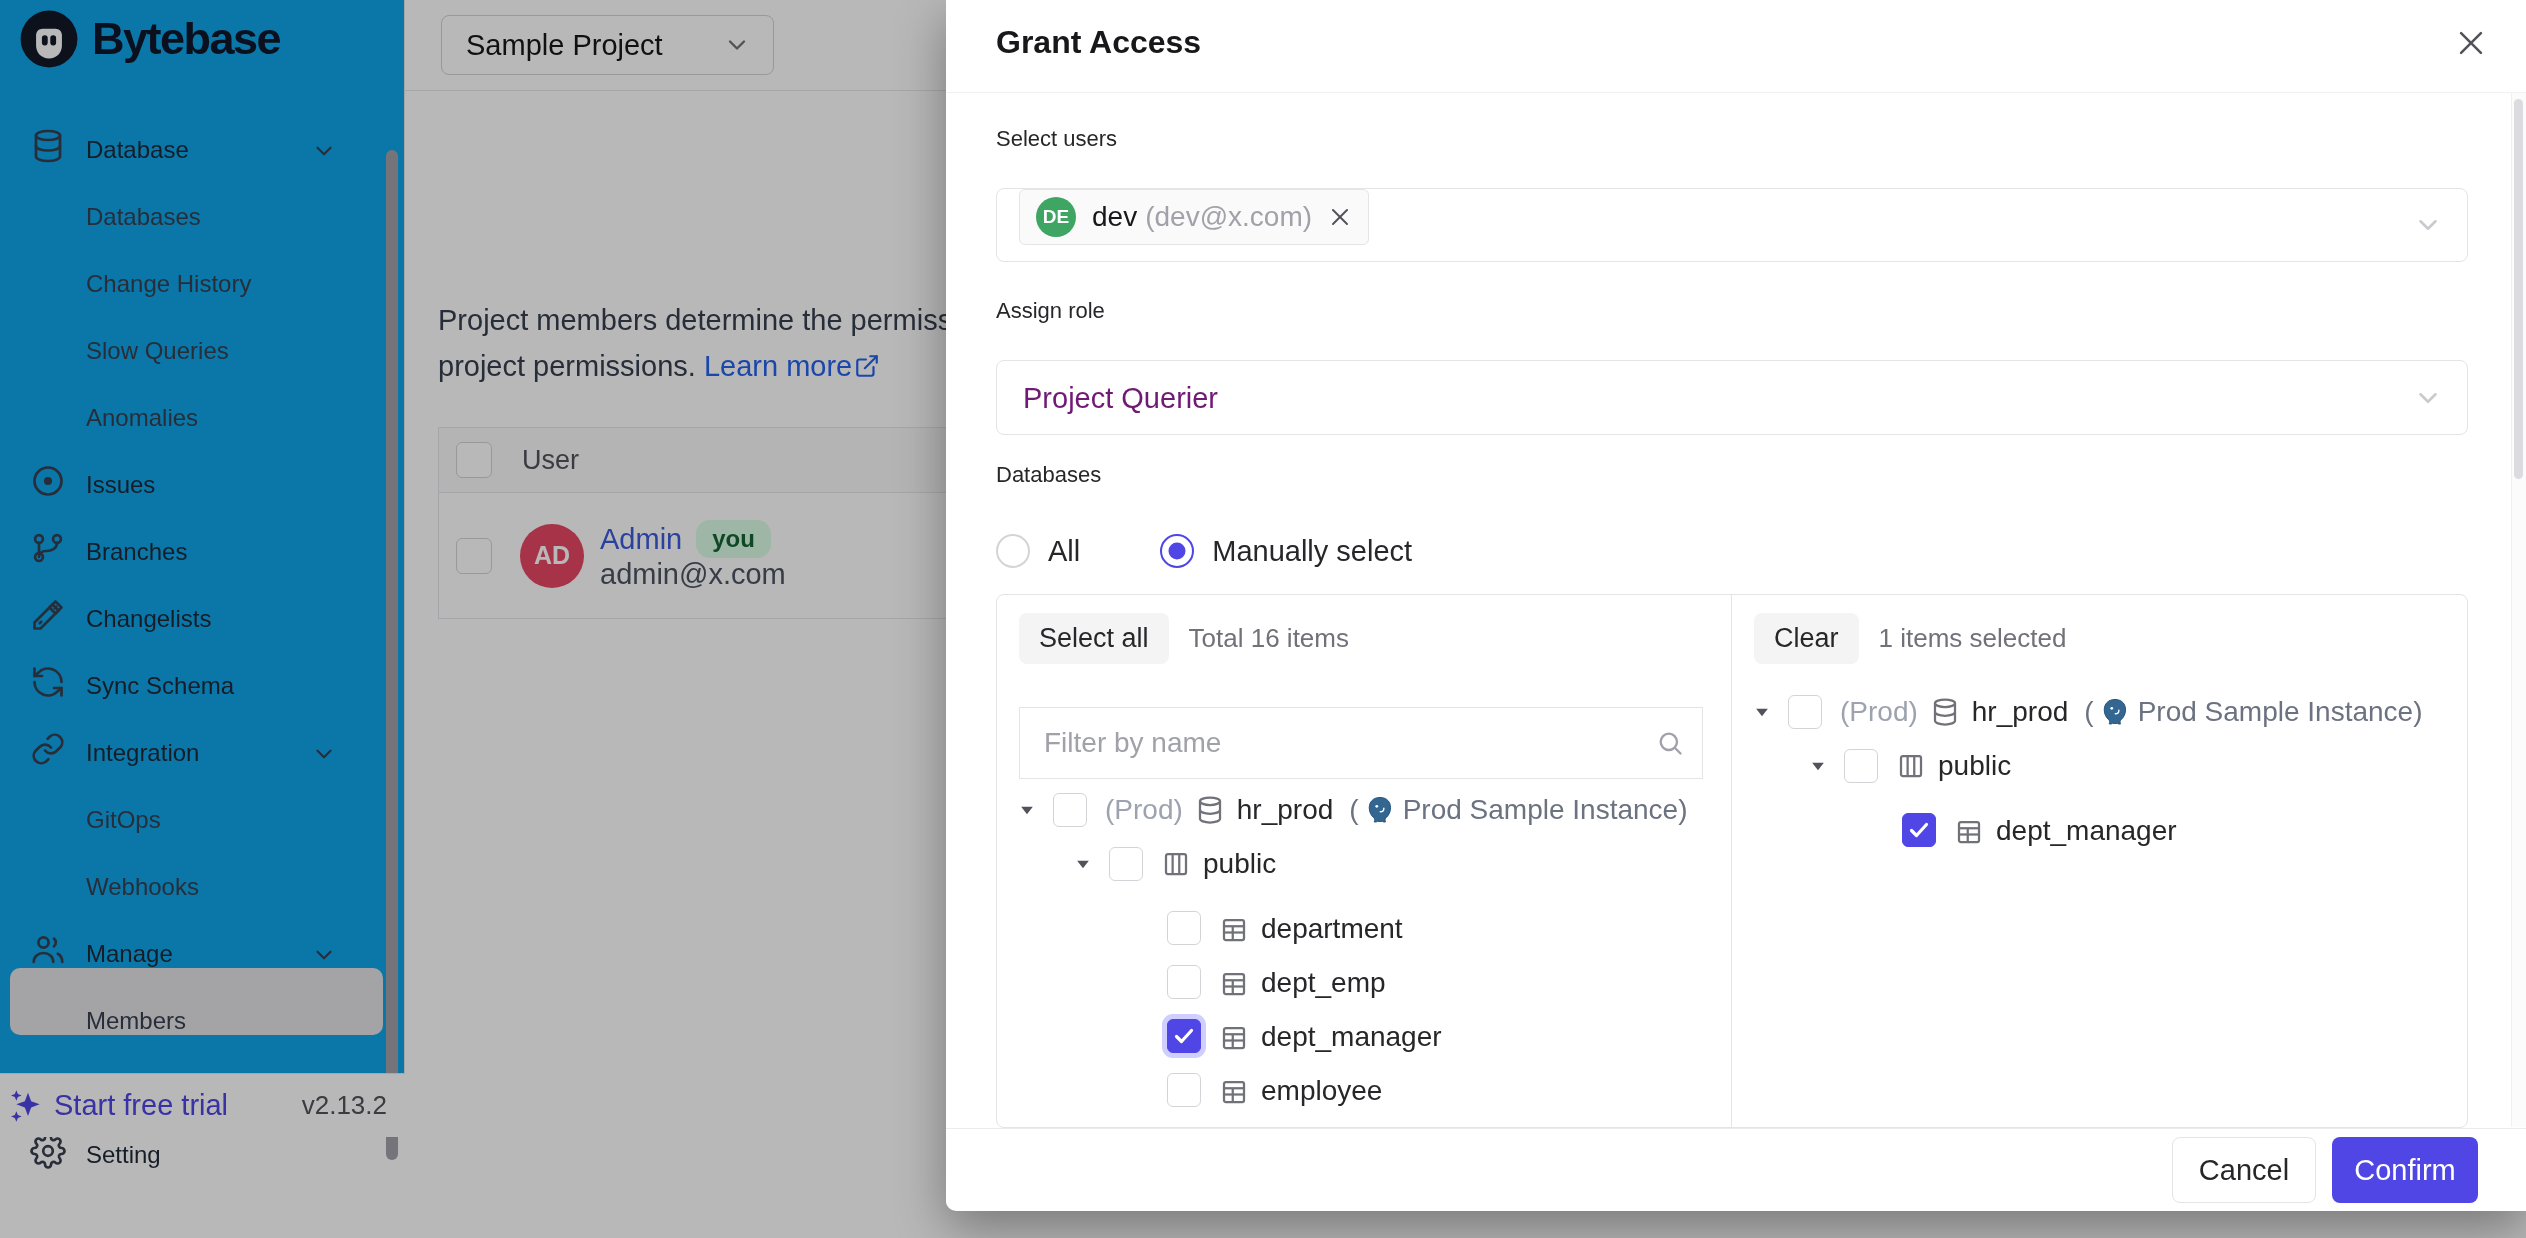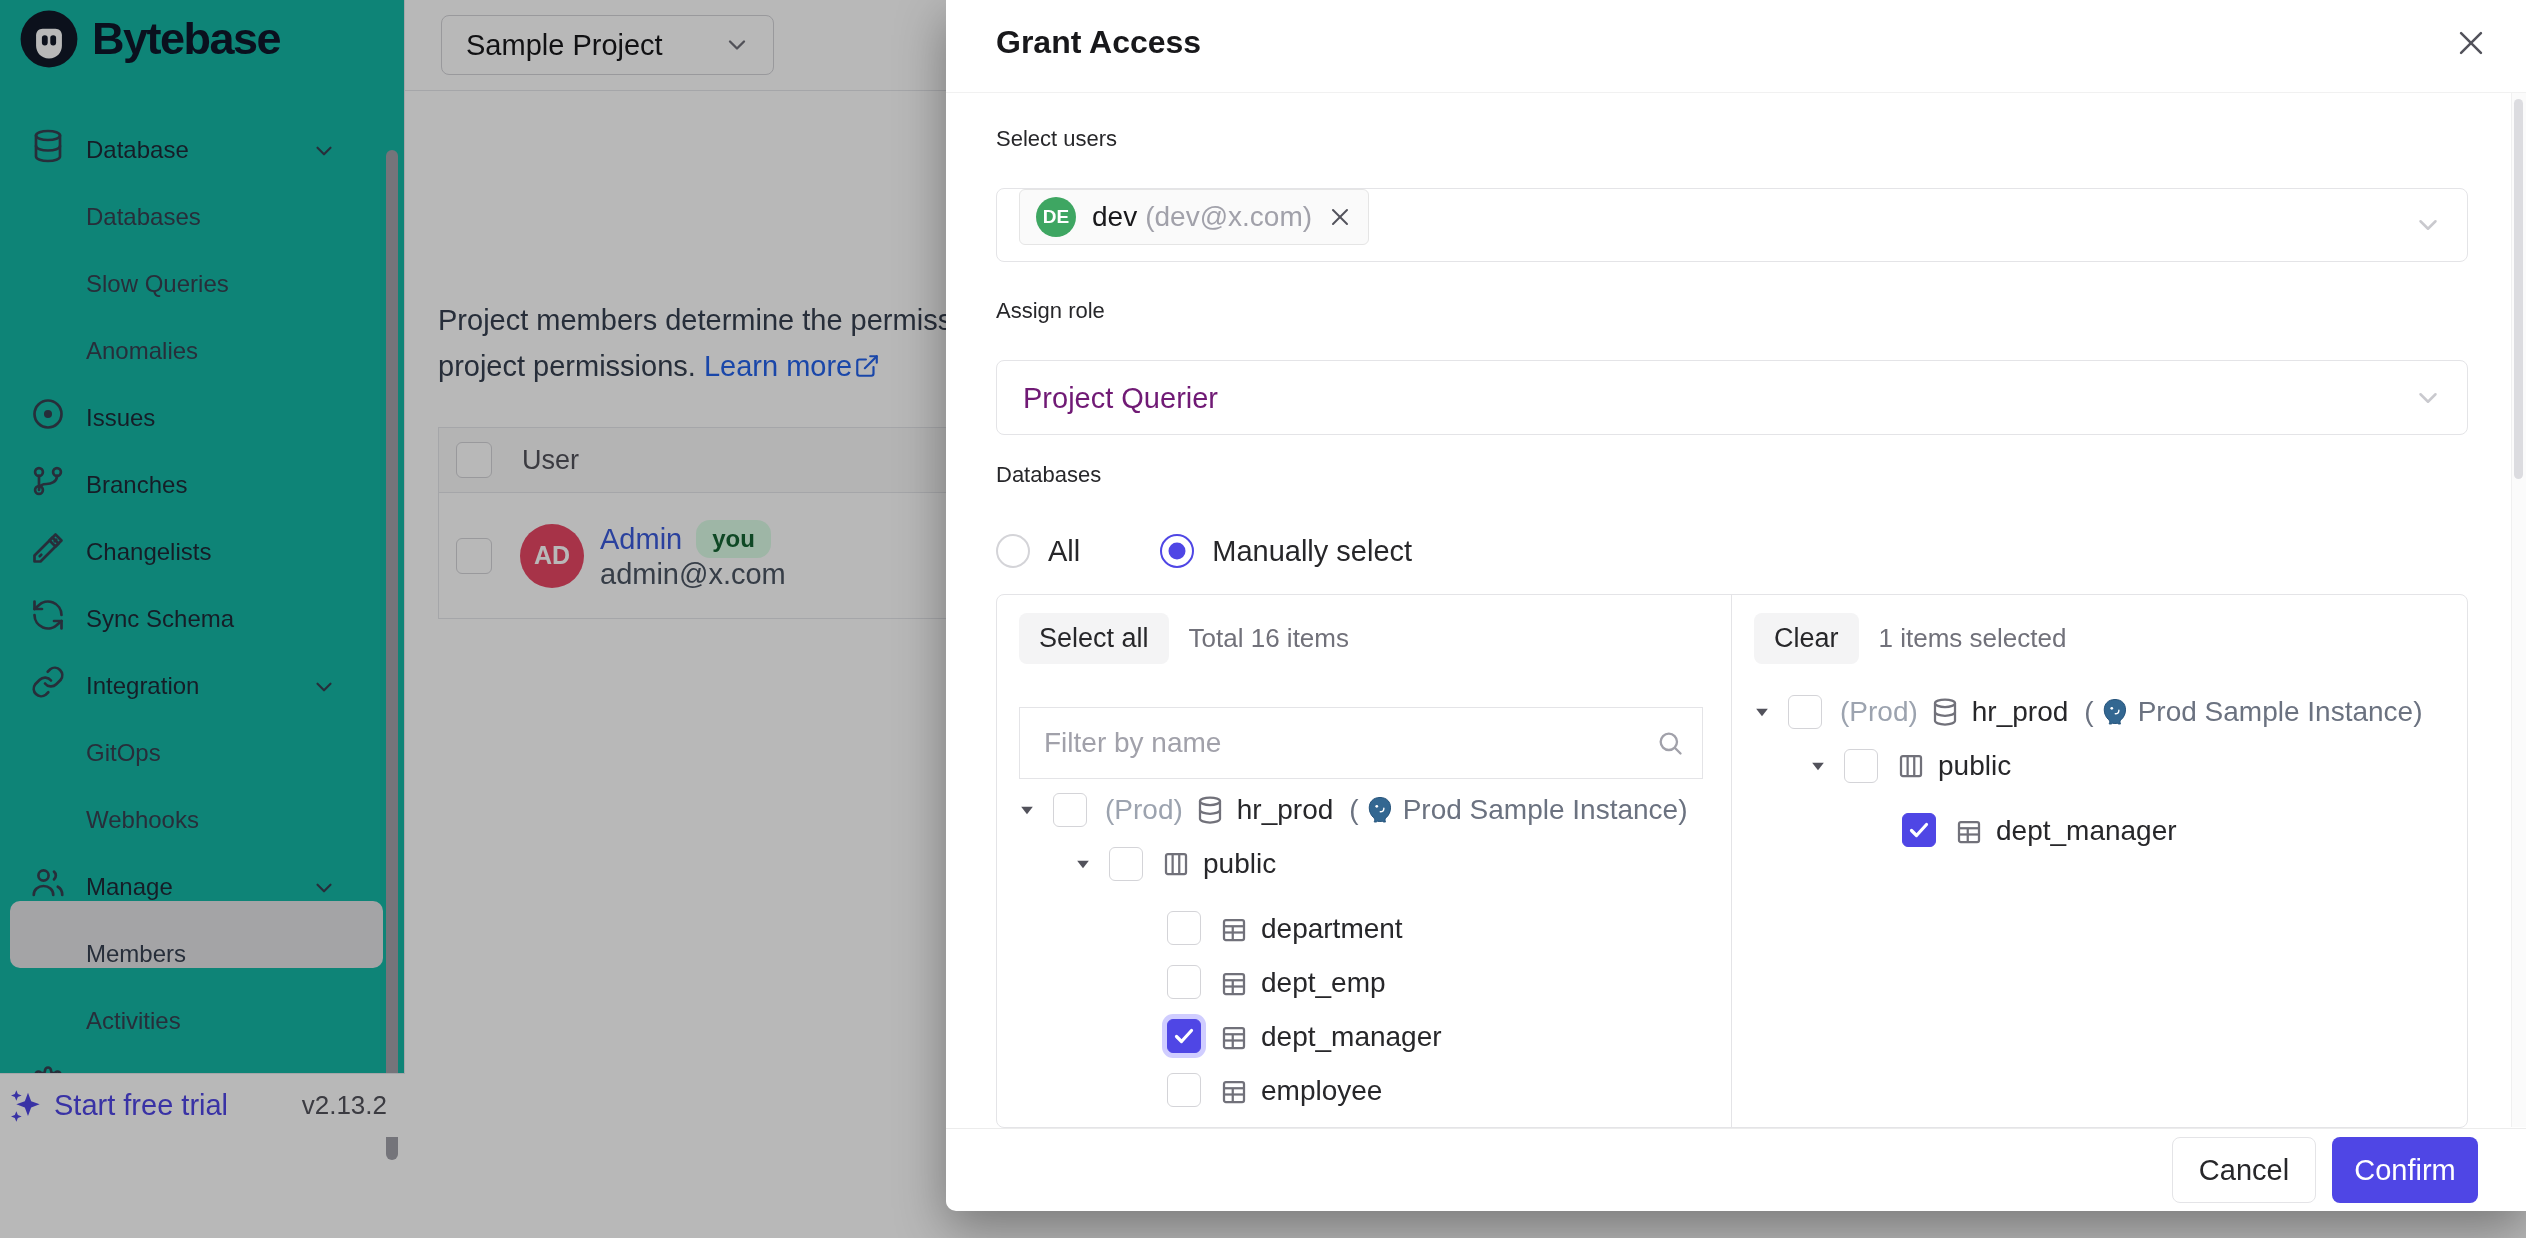--- a/index.html
+++ b/index.html
@@ -2,21 +2,21 @@
 <html><head>
 <meta charset="utf-8">
 <style>
   html,body{margin:0;padding:0;background:#777;}
   .stage{position:relative;width:2526px;height:1238px;overflow:hidden;
          font-family:"Liberation Sans",sans-serif;background:#fff;}
   svg{display:block;}
 
   
   .app{position:absolute;inset:0;background:#fff;}
-  .sidebar{position:absolute;left:0;top:0;width:405px;height:1137px;background:#14b8a6;
+  .sidebar{position:absolute;left:0;top:0;width:405px;height:1137px;background:#0ea5e9;
            border-right:1px solid #e5e7eb;box-sizing:border-box;}
   .brand{position:absolute;left:18px;top:8px;display:flex;align-items:center;gap:12px;}
   .brand-logo{width:62px;height:62px;}
   .brand-name{font-size:45px;font-weight:800;color:#0f172a;letter-spacing:-1.5px;}
   .nav{position:absolute;left:0;top:97px;width:405px;}
   .nav-item{height:67px;display:flex;align-items:flex-end;padding-left:30px;box-sizing:border-box;
             font-size:24px;color:#1f2937;cursor:pointer;}
   .nav-item .nav-icon{width:36px;height:36px;margin-right:20px;color:#374151;}
   .nav-item.sub{padding-left:86px;color:#374151;}
   .nav-item.active{background:#e4e4e7;border-radius:10px;margin:0 22px 0 10px;padding-left:76px;}
@@ -164,20 +164,23 @@
           <span class="nav-chevron">
             <svg viewBox="0 0 24 24" fill="none" stroke="currentColor" stroke-width="2" stroke-linecap="round" stroke-linejoin="round">
                 <polyline points="6 9 12 15 18 9"></polyline>
               </svg>
           </span>
         </div>
         <div class="nav-item sub">
             <span>Databases</span>
           </div>
         <div class="nav-item sub">
+            <span>Change History</span>
+          </div>
+        <div class="nav-item sub">
             <span>Slow Queries</span>
           </div>
         <div class="nav-item sub">
             <span>Anomalies</span>
           </div>
 
         <div class="nav-item">
           <span class="nav-icon">
             <svg viewBox="0 0 24 24" fill="none" stroke="currentColor" stroke-width="1.8">
                 <circle cx="12" cy="12" r="9"></circle>

